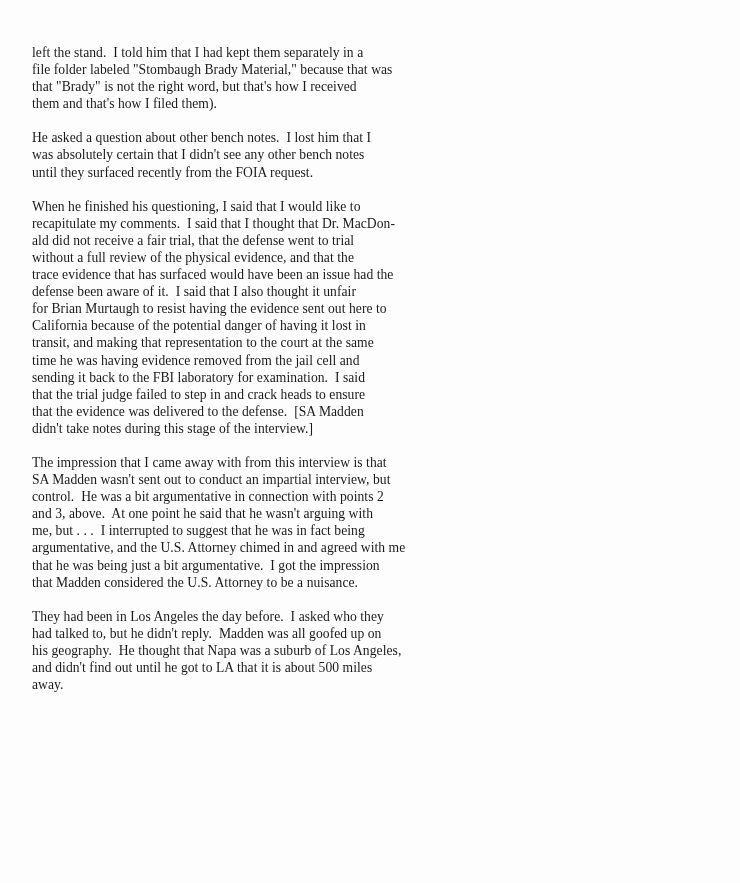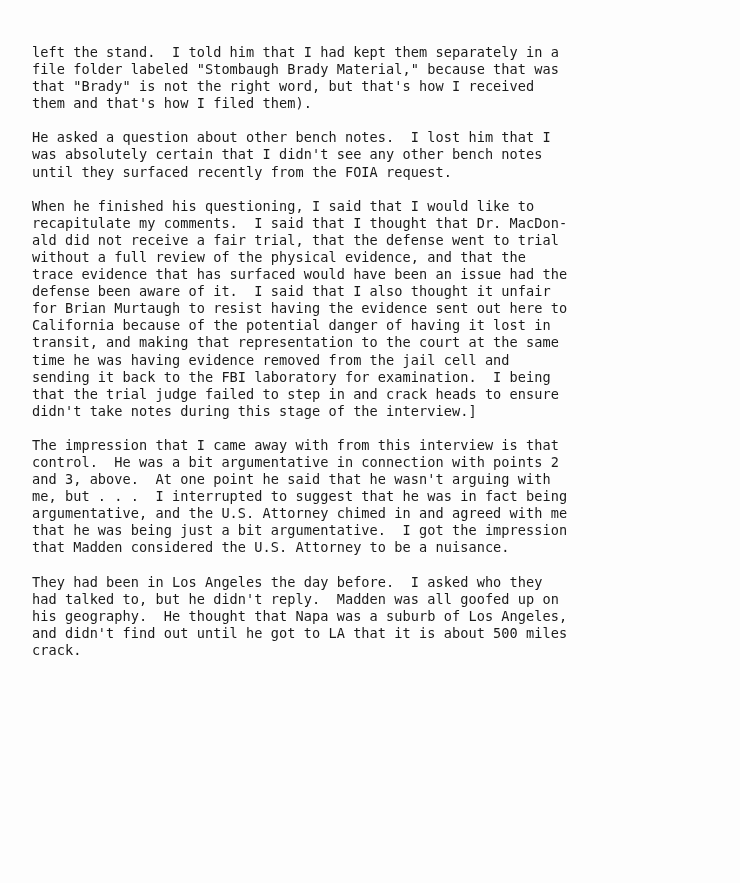--- a/index.html
+++ b/index.html
@@ -23,20 +23,21 @@
       line-height: 17.1px;
       color: #1a1a1a;
       letter-spacing: 0.05px;
     }
     .para {
       margin: 0 0 17px 0;
     }
     .line {
       display: block;
       white-space: pre;
+      font-family: Liberation Serif, serif;
     }
   </style>
 </head>
 <body>
 
 <div class="page" id="page">
     <div class="para">
       <span class="line">left the stand.  I told him that I had kept them separately in a</span>
       <span class="line">file folder labeled "Stombaugh Brady Material," because that was</span>
       <span class="line">that "Brady" is not the right word, but that's how I received</span>
@@ -51,33 +52,35 @@
       <span class="line">When he finished his questioning, I said that I would like to</span>
       <span class="line">recapitulate my comments.  I said that I thought that Dr. MacDon-</span>
       <span class="line">ald did not receive a fair trial, that the defense went to trial</span>
       <span class="line">without a full review of the physical evidence, and that the</span>
       <span class="line">trace evidence that has surfaced would have been an issue had the</span>
       <span class="line">defense been aware of it.  I said that I also thought it unfair</span>
       <span class="line">for Brian Murtaugh to resist having the evidence sent out here to</span>
       <span class="line">California because of the potential danger of having it lost in</span>
       <span class="line">transit, and making that representation to the court at the same</span>
       <span class="line">time he was having evidence removed from the jail cell and</span>
-      <span class="line">sending it back to the FBI laboratory for examination.  I being</span>
+      <span class="line">sending it back to the FBI laboratory for examination.  I said</span>
       <span class="line">that the trial judge failed to step in and crack heads to ensure</span>
+      <span class="line">that the evidence was delivered to the defense.  [SA Madden</span>
       <span class="line">didn't take notes during this stage of the interview.]</span>
     </div>
     <div class="para">
       <span class="line">The impression that I came away with from this interview is that</span>
+      <span class="line">SA Madden wasn't sent out to conduct an impartial interview, but</span>
       <span class="line">control.  He was a bit argumentative in connection with points 2</span>
       <span class="line">and 3, above.  At one point he said that he wasn't arguing with</span>
       <span class="line">me, but . . .  I interrupted to suggest that he was in fact being</span>
       <span class="line">argumentative, and the U.S. Attorney chimed in and agreed with me</span>
       <span class="line">that he was being just a bit argumentative.  I got the impression</span>
       <span class="line">that Madden considered the U.S. Attorney to be a nuisance.</span>
     </div>
     <div class="para">
       <span class="line">They had been in Los Angeles the day before.  I asked who they</span>
       <span class="line">had talked to, but he didn't reply.  Madden was all goofed up on</span>
       <span class="line">his geography.  He thought that Napa was a suburb of Los Angeles,</span>
       <span class="line">and didn't find out until he got to LA that it is about 500 miles</span>
-      <span class="line">crack.</span>
+      <span class="line">away.</span>
     </div>
   </div>
 
 </body></html>

